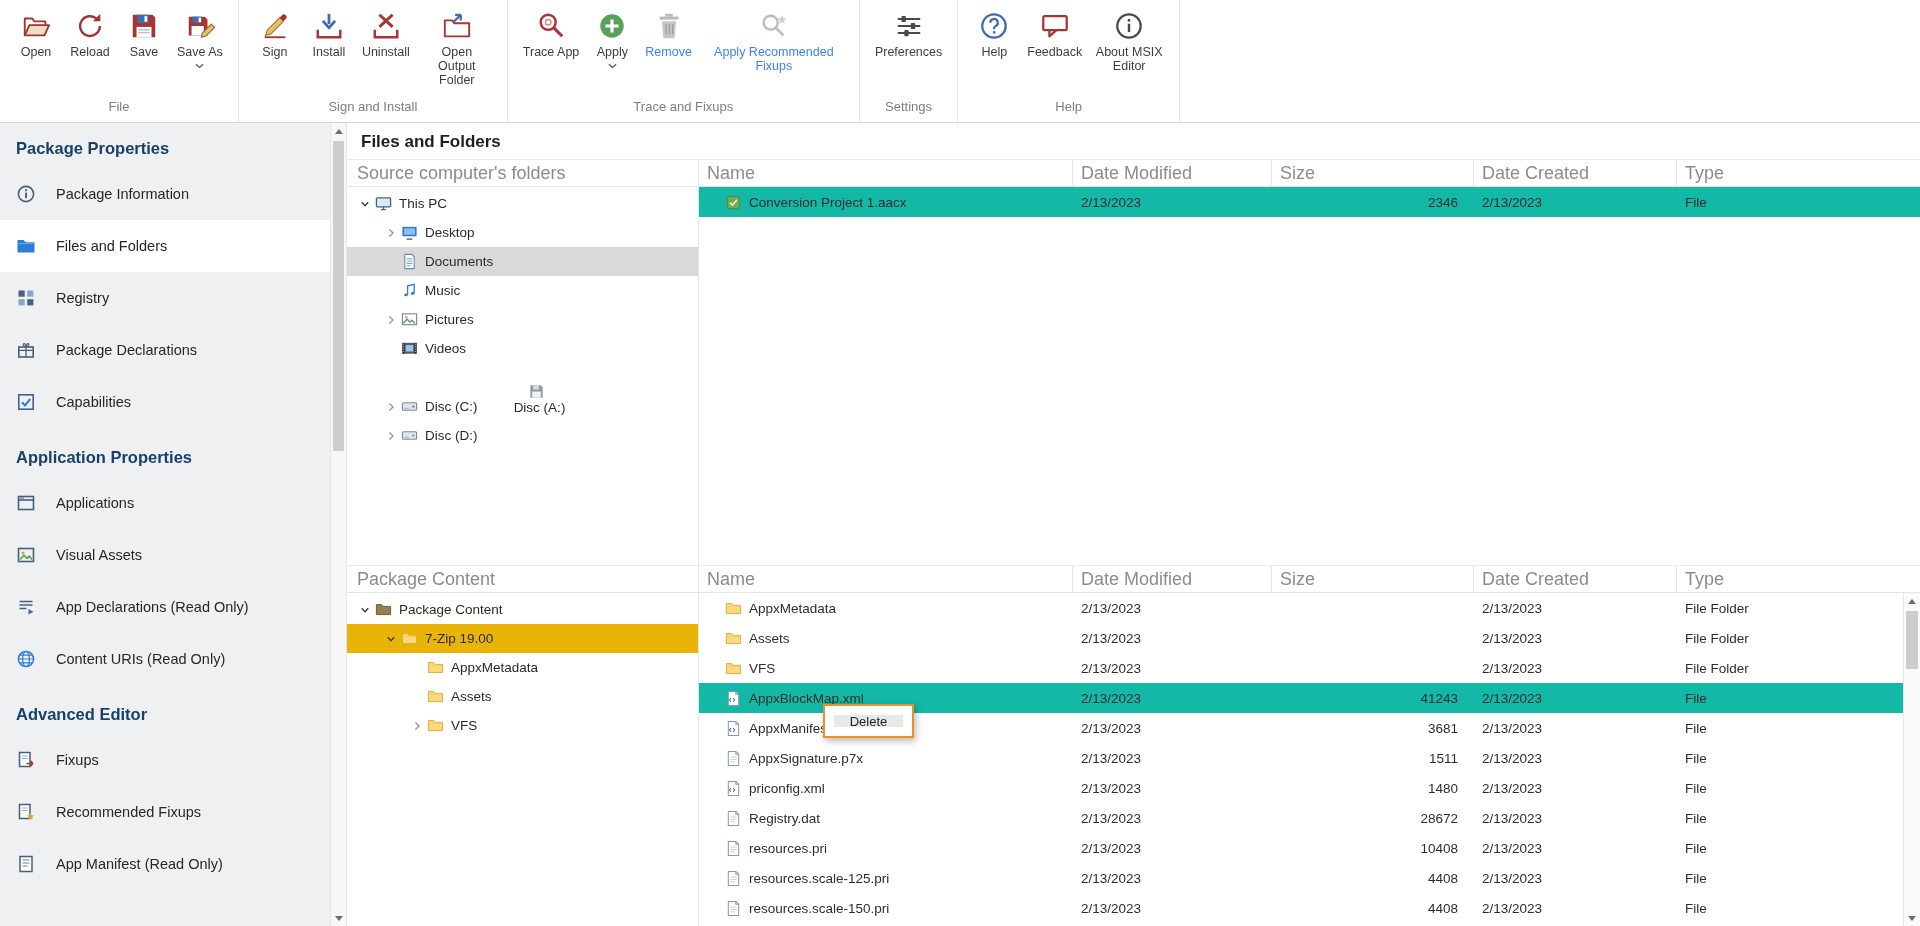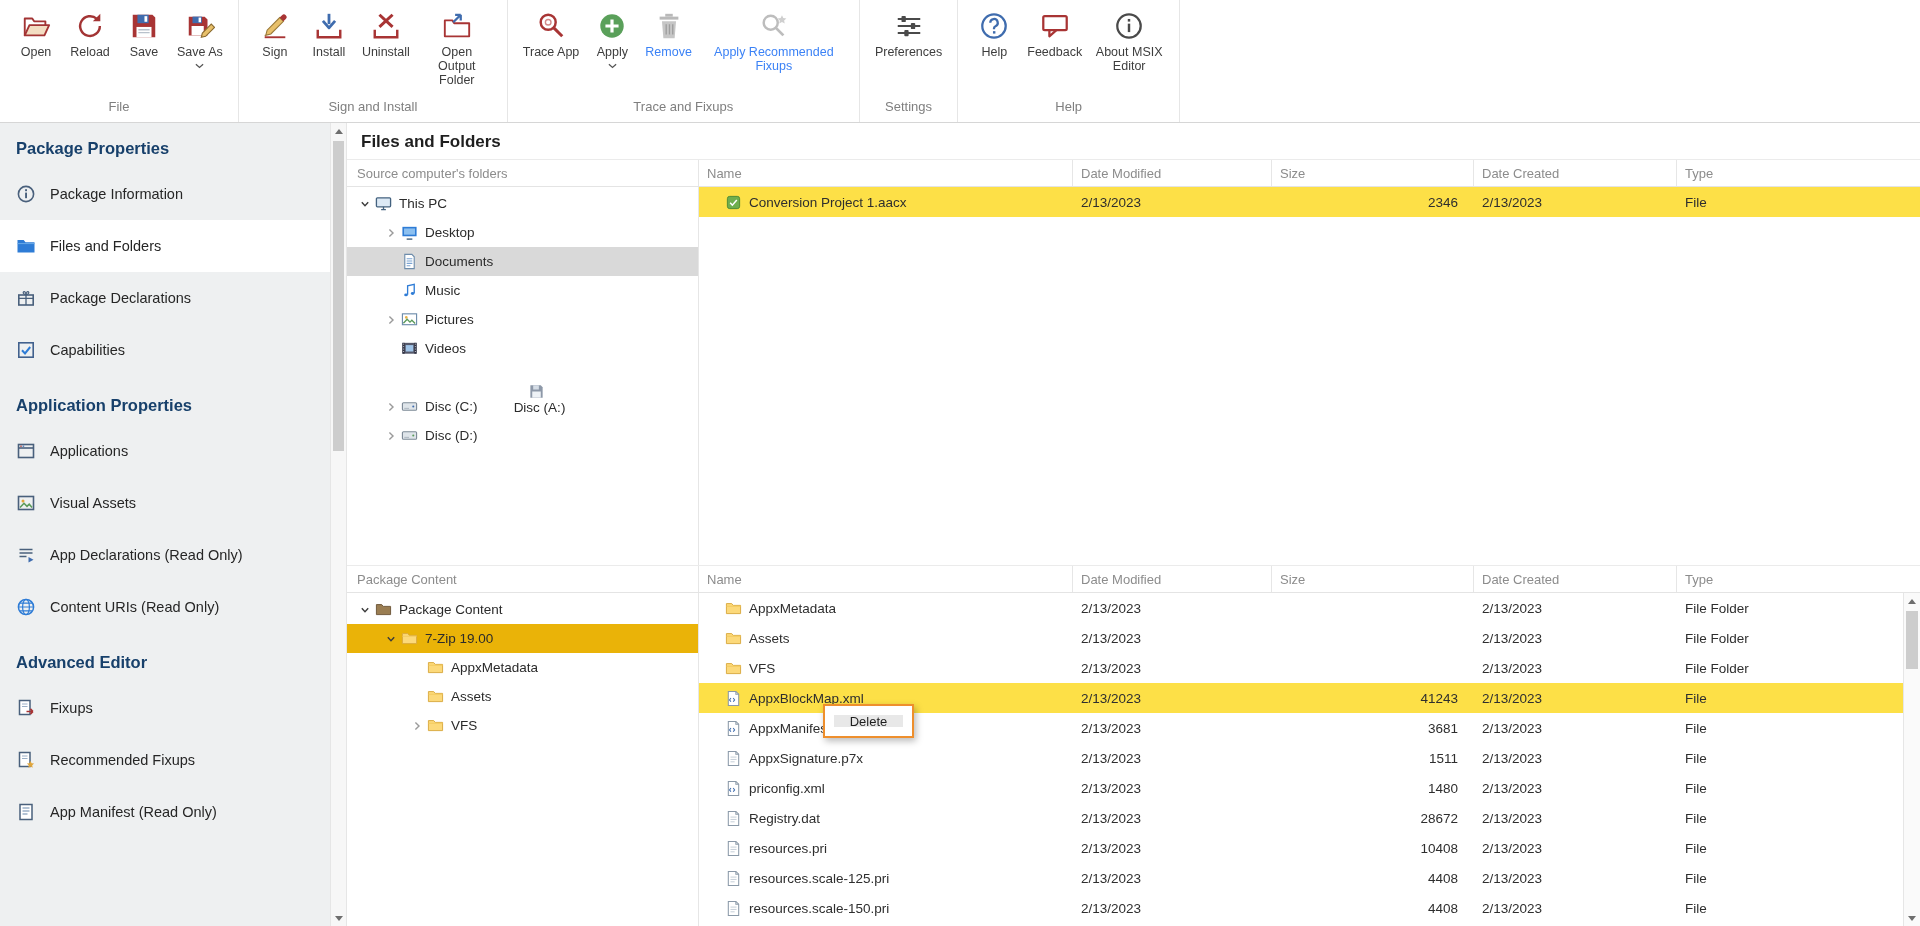--- a/index.html
+++ b/index.html
@@ -19,39 +19,39 @@
   .ribbon-btn .dd { margin-top:2px; line-height:6px; }
   .ribbon-group-label { text-align:center; font-size:13px; color:#7f7f7f; padding:6px 4px 8px; }
 
   
   .body-row { display:flex; height:803px; }
 
   
   .sidebar { width:330px; background:#eef0f1; overflow:hidden; flex:0 0 330px; }
   .side-heading { font-size:16.5px; font-weight:bold; color:#17406b; padding:20px 16px 10px; }
   .side-heading:first-child { padding-top:16px; }
-  .side-item { display:flex; align-items:center; gap:14px; height:52px; padding:0 10px 0 16px; font-size:14.5px; color:#262626; cursor:pointer; }
+  .side-item { display:flex; align-items:center; gap:20px; height:52px; padding:0 10px 0 16px; font-size:14.5px; color:#262626; cursor:pointer; }
   .side-item.selected { background:#ffffff; }
   .side-item .icon { width:20px; height:20px; flex:0 0 20px; }
   .side-label { white-space:nowrap; }
 
   
   .sidebar-scroll { width:17px; flex:0 0 17px; background:#f7f7f7; border-left:1px solid #e6e6e6; border-right:1px solid #e6e6e6; position:relative; }
   .sb-arrow { position:absolute; left:0; width:100%; height:16px; display:flex; align-items:center; justify-content:center; }
   .sb-arrow.top { top:0; } .sb-arrow.bottom { bottom:0; }
   .tri-up { width:0; height:0; border-left:4px solid transparent; border-right:4px solid transparent; border-bottom:5px solid #6e6e6e; }
   .tri-down { width:0; height:0; border-left:4px solid transparent; border-right:4px solid transparent; border-top:5px solid #6e6e6e; }
   .sb-thumb { position:absolute; left:2px; right:2px; background:#cdcdcd; }
   .sidebar-scroll .sb-thumb { top:18px; height:310px; }
 
   
   .main { flex:1; display:flex; flex-direction:column; background:#fff; min-width:0; }
   .main-title { height:36px; font-size:17px; font-weight:bold; color:#1f1f1f; padding:9px 14px 0; }
 
-  .cols-header { height:28px; display:flex; align-items:center; border-top:1px solid #ebebeb; border-bottom:1px solid #e4e4e4; font-size:13px; color:#8c8c8c; flex:0 0 28px; }
+  .cols-header { height:28px; display:flex; align-items:center; border-top:1px solid #ebebeb; border-bottom:1px solid #e4e4e4; font-size:18px; color:#8c8c8c; flex:0 0 28px; }
   .hcell { height:100%; display:flex; align-items:center; padding-left:8px; border-right:1px solid #e6e6e6; }
   .h-tree { width:352px; padding-left:10px; }
   .h-name { width:374px; }
   .h-dm { width:199px; }
   .h-size { width:202px; }
   .h-dc { width:203px; }
   .h-type { flex:1; border-right:none; }
 
   .pane-top { height:406px; display:flex; flex-direction:column; }
   .pane-bottom { flex:1; display:flex; flex-direction:column; min-height:0; }
@@ -59,21 +59,21 @@
   .tree { width:352px; flex:0 0 352px; border-right:1px solid #e6e6e6; overflow:hidden; padding-top:2px; }
   .filelist { flex:1; min-width:0; overflow:hidden; }
 
   .tree-row { height:29px; display:flex; align-items:center; font-size:13.5px; color:#2b2b2b; cursor:pointer; white-space:nowrap; }
   .tree-row .expander { width:20px; flex:0 0 20px; display:flex; align-items:center; justify-content:center; }
   .tree-row .icon { width:17px; height:17px; flex:0 0 17px; margin-right:7px; }
   .tree-row.sel-inactive { background:#d9d9d9; }
   .tree-row.sel-active { background:#eab308; }
 
   .file-row { height:30px; display:flex; align-items:center; font-size:13.5px; color:#2e2e2e; cursor:pointer; }
-  .file-row.selected { background:#fde047; }
+  .file-row.selected { background:#14b8a6; }
   .cell { height:100%; display:flex; align-items:center; overflow:hidden; white-space:nowrap; }
   .c-name { width:374px; flex:0 0 374px; padding-left:26px; }
   .c-name .icon { width:17px; height:17px; flex:0 0 17px; margin-right:7px; }
   .c-dm { width:199px; flex:0 0 199px; padding-left:8px; }
   .c-size { width:202px; flex:0 0 202px; justify-content:flex-end; padding-right:16px; }
   .c-dc { width:203px; flex:0 0 203px; padding-left:8px; }
   .c-type { flex:1; padding-left:8px; }
 
   
   .list-scroll { width:17px; flex:0 0 17px; background:#fafafa; border-left:1px solid #e6e6e6; position:relative; }
@@ -266,20 +266,29 @@
         </div>
         <div class="side-item selected">
           <span class="icon"><svg width="20" height="20" viewBox="0 0 20 20">
               <path d="M1.5 4h6.2l1.8 2.2H18.5V16.5H1.5z" fill="#2e7cd6"></path>
               <path d="M1.5 7.6h17" stroke="#6aaae8" stroke-width="1"></path>
             </svg></span>
           <span class="side-label">Files and Folders</span>
         </div>
         <div class="side-item">
           <span class="icon"><svg width="20" height="20" viewBox="0 0 20 20">
+              <rect x="2.5" y="2.5" width="6.2" height="6.2" fill="#41618e"></rect>
+              <rect x="11.2" y="2.5" width="6.2" height="6.2" fill="#8fa6c2"></rect>
+              <rect x="2.5" y="11.2" width="6.2" height="6.2" fill="#8fa6c2"></rect>
+              <rect x="11.2" y="11.2" width="6.2" height="6.2" fill="#41618e"></rect>
+            </svg></span>
+          <span class="side-label">Registry</span>
+        </div>
+        <div class="side-item">
+          <span class="icon"><svg width="20" height="20" viewBox="0 0 20 20">
               <rect x="2.8" y="7" width="14.4" height="10" fill="none" stroke="#49607c" stroke-width="1.6"></rect>
               <path d="M2.8 10.4h14.4M10 7v10" stroke="#49607c" stroke-width="1.3"></path>
               <path d="M10 6.8C7.4 6.8 6.2 4 8.2 3.6c1.4-.3 1.8 3.2 1.8 3.2s.4-3.5 1.8-3.2c2 .4.8 3.2-1.8 3.2z" fill="none" stroke="#49607c" stroke-width="1.2"></path>
             </svg></span>
           <span class="side-label">Package Declarations</span>
         </div>
         <div class="side-item">
           <span class="icon"><svg width="20" height="20" viewBox="0 0 20 20">
               <rect x="2.8" y="2.8" width="14.4" height="14.4" fill="none" stroke="#41618e" stroke-width="1.6"></rect>
               <path d="M6 10.2l3 3.2 5.2-6.4" fill="none" stroke="#2e7cd6" stroke-width="2"></path>

